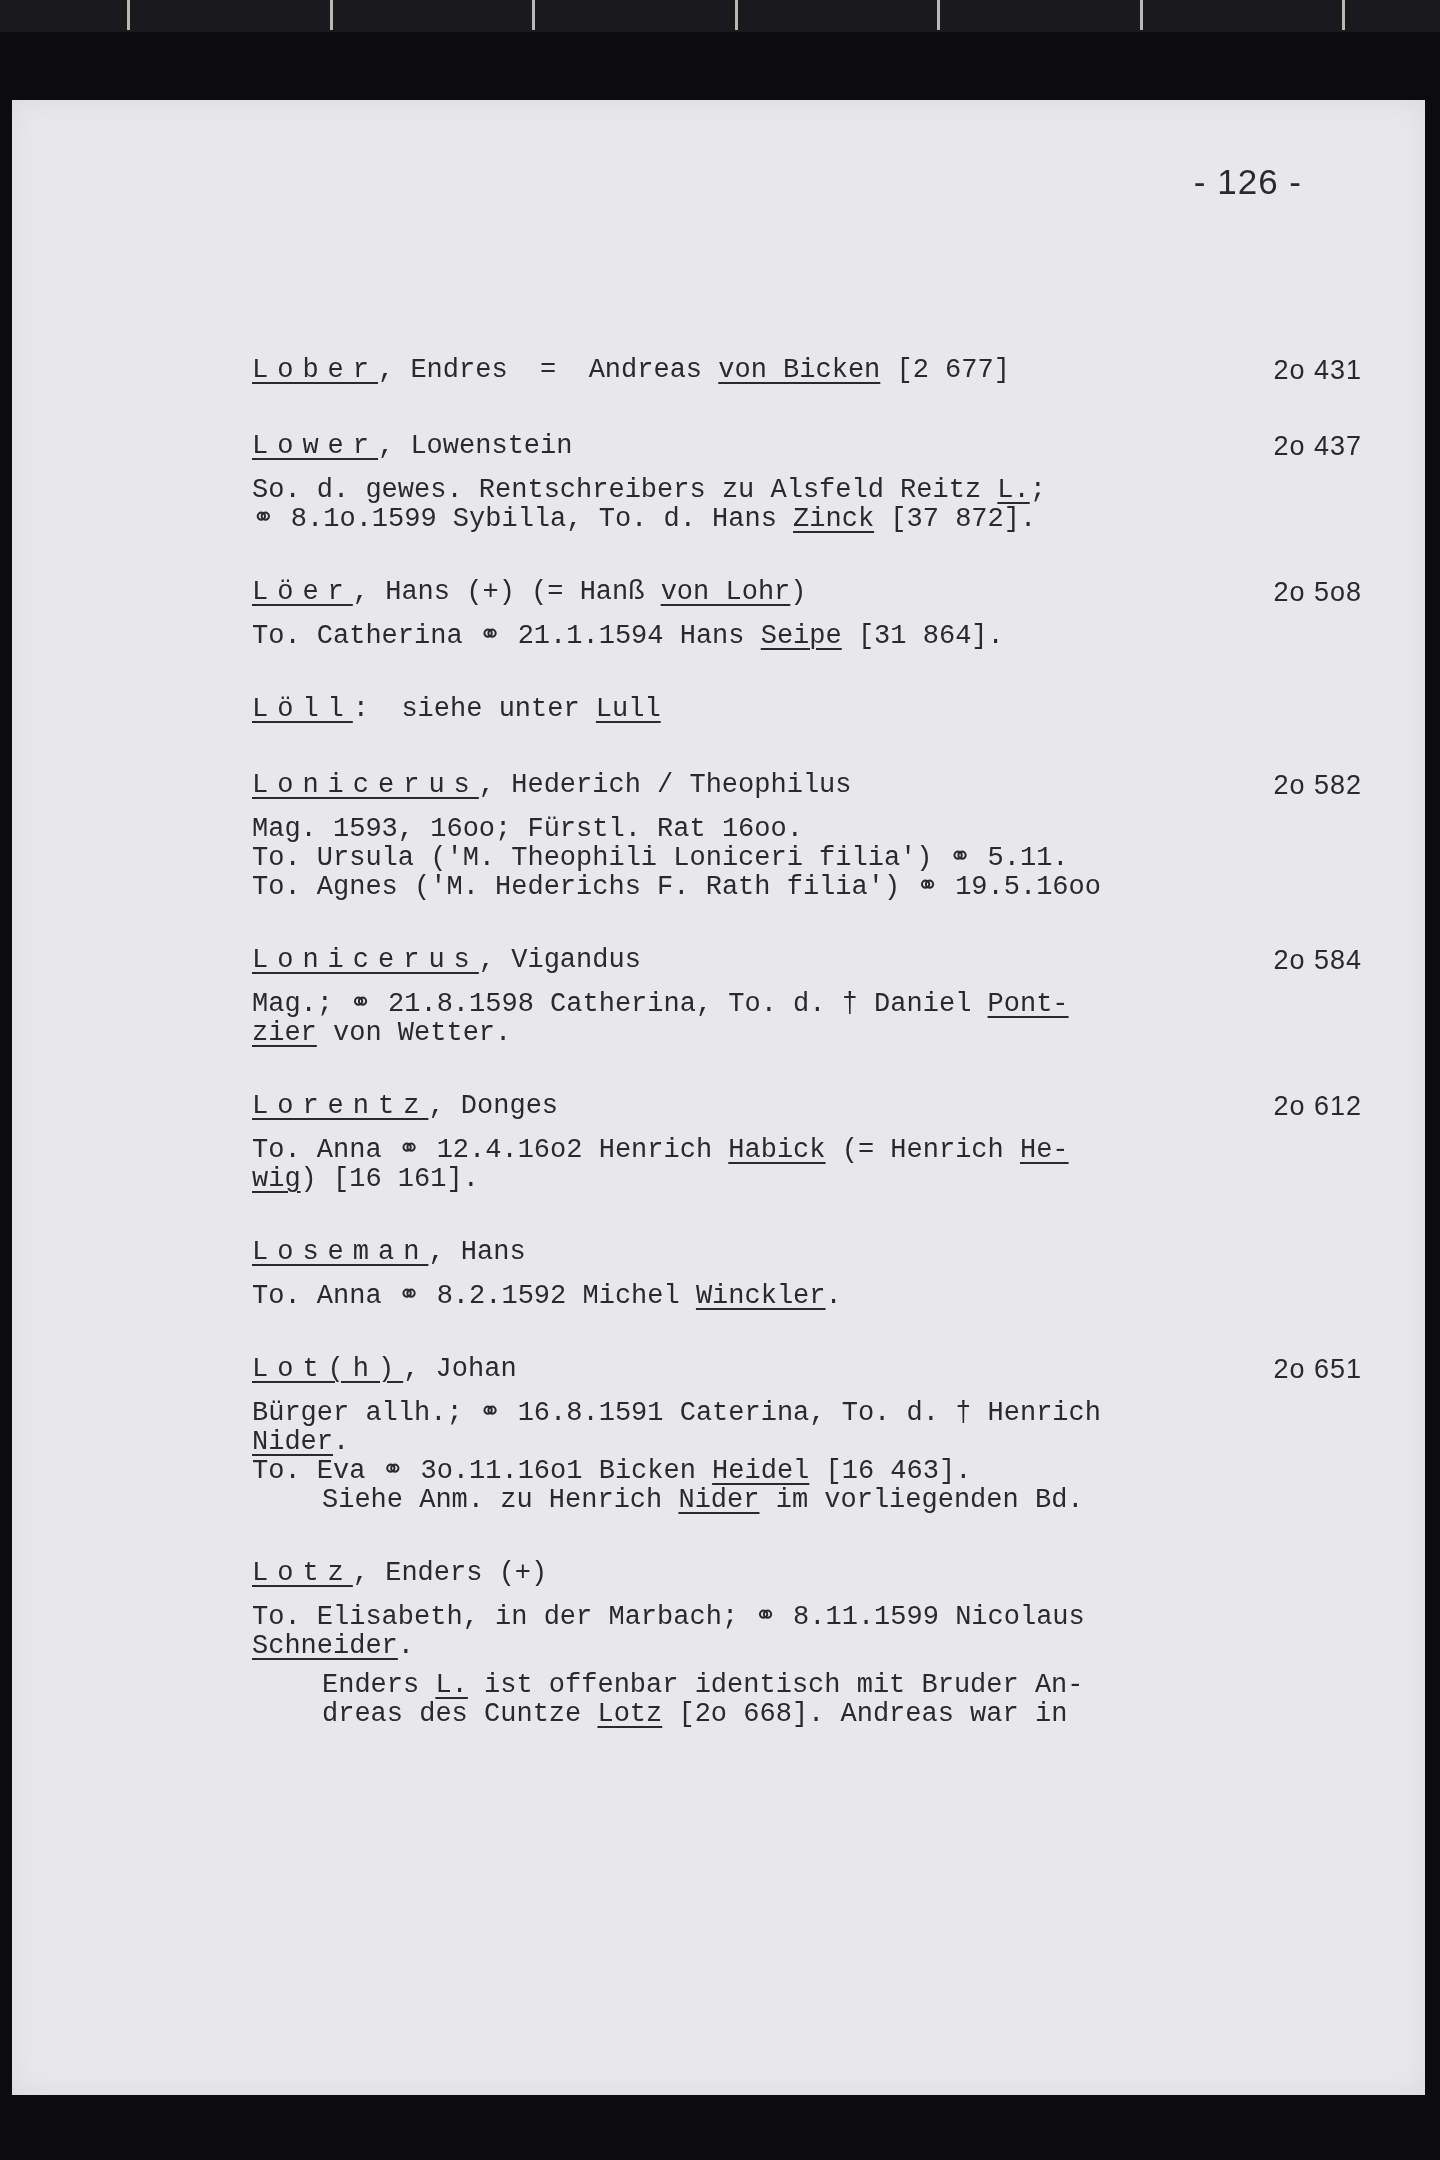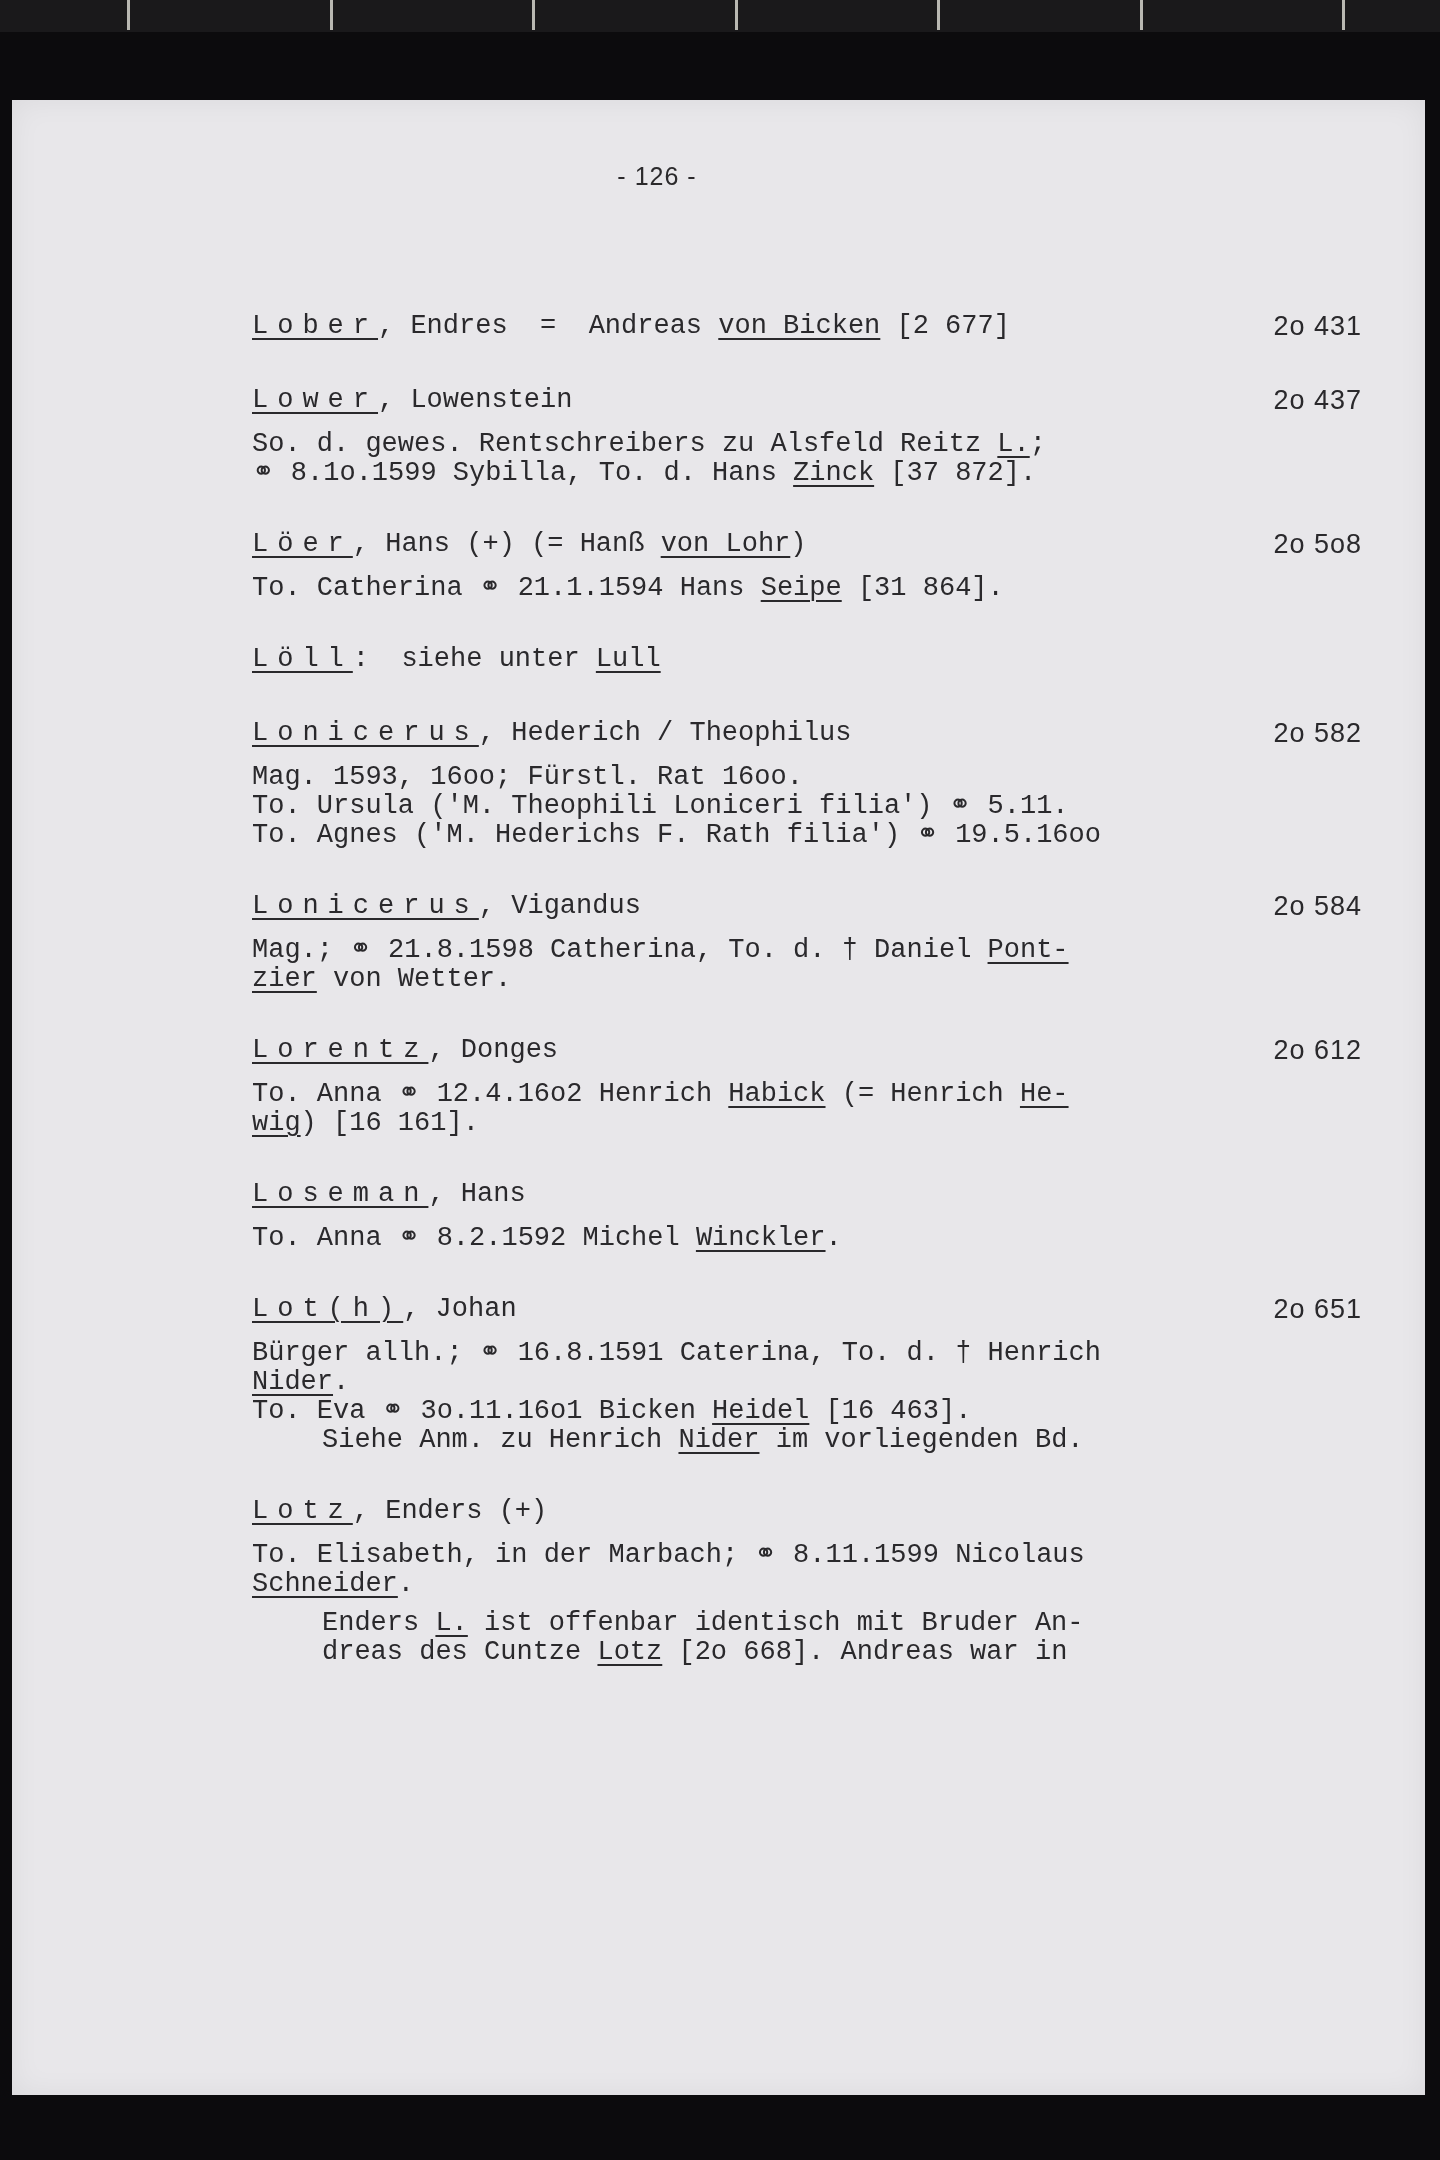--- a/index.html
+++ b/index.html
@@ -36,37 +36,37 @@
       width: 1413px;
       height: 1995px;
       background: #e8e7ea;
       box-shadow: inset 0 0 30px rgba(0,0,0,0.06);
     }
     .page-number {
       position: absolute;
       top: 62px;
       left: 0;
       width: 1290px;
-      text-align: center;
+      text-align: right;
       font-family: "Liberation Sans", sans-serif;
-      font-size: 25px;
+      font-size: 35px;
       color: #2b2a2c;
       letter-spacing: 1px;
     }
     .entries {
       position: absolute;
       left: 240px;
       top: 212px;
       width: 1110px;
       font-family: "Liberation Mono", "DejaVu Sans Mono", monospace;
       font-size: 27px;
       line-height: 29px;
       color: #2a292c;
     }
-    .entry { position: relative; margin-bottom: 42px; }
+    .entry { position: relative; margin-bottom: 42px; margin-top: 44px; }
     .entry-head {
       position: relative;
       height: 32px;
       margin-bottom: 12px;
       white-space: pre;
     }
     .surname {
       text-decoration: underline;
       text-decoration-thickness: 2px;
       text-underline-offset: 5px;

